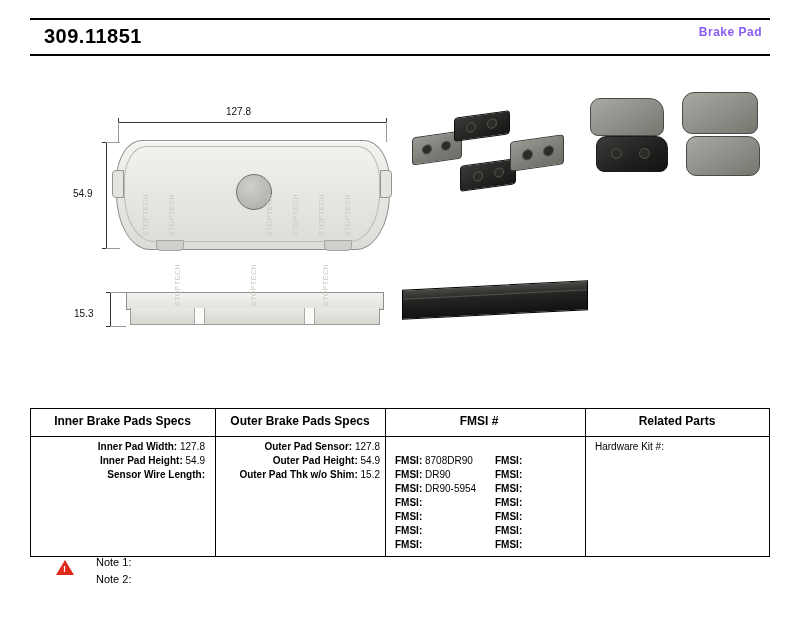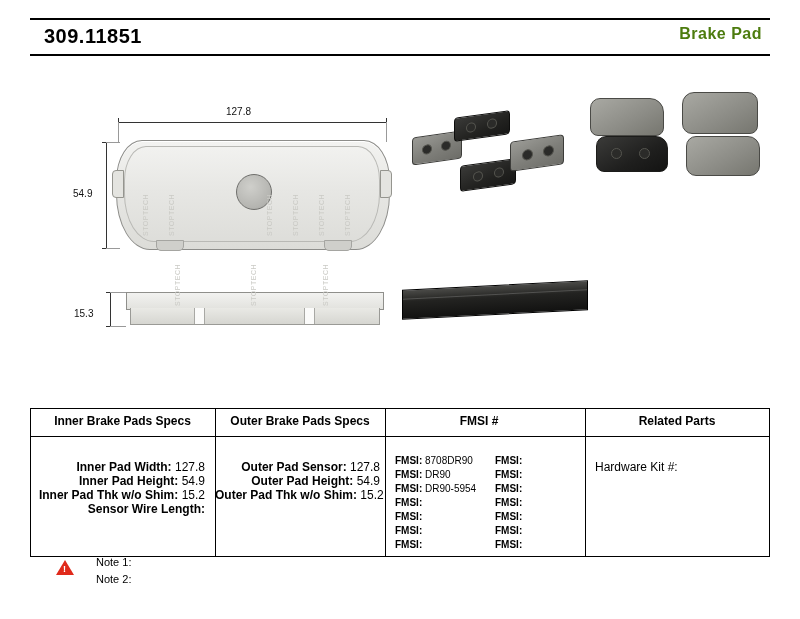--- a/index.html
+++ b/index.html
@@ -49,24 +49,24 @@
     top: 7px;
     font-size: 20px;
     font-weight: bold;
     letter-spacing: 0.5px;
     color: #000;
   }
   .doc-title {
     position: absolute;
     right: 8px;
     top: 7px;
-    font-size: 16px;
+    font-size: 12px;
     font-weight: bold;
     letter-spacing: 0.5px;
-    color: #4d7c0f;
+    color: #8b5cf6;
   }
 
   
   .drawing {
     position: absolute;
     left: 30px;
     top: 70px;
     width: 740px;
     height: 300px;
   }
@@ -299,22 +299,22 @@
   .col-head {
     position: absolute;
     top: 6px;
     font-size: 12px;
     font-weight: bold;
     text-align: center;
     color: #000;
   }
   .col-body {
     position: absolute;
-    top: 52px;
-    font-size: 12px;
+    top: 32px;
+    font-size: 10px;
     color: #000;
   }
   .spec-row {
     line-height: 14px;
     white-space: nowrap;
   }
   .spec-label { font-weight: bold; }
   .right-align { text-align: right; }
   .fmsi-grid {
     position: absolute;
@@ -485,24 +485,20 @@
     <div class="col-body right-align" style="left:0px; width:175px;">
       <div class="spec-row">
         <span class="spec-label">Inner Pad Width:</span>
         <span>127.8</span>
       </div>
       <div class="spec-row">
         <span class="spec-label">Inner Pad Height:</span>
         <span>54.9</span>
       </div>
       <div class="spec-row">
-        <span class="spec-label">Inner Pad Thk w/o Shim:</span>
-        <span>15.2</span>
-      </div>
-      <div class="spec-row">
         <span class="spec-label">Sensor Wire Length:</span>
         <span></span>
       </div>
     </div>
 
     <div class="col-body right-align" style="left:185px; width:165px;">
       <div class="spec-row">
         <span class="spec-label">Outer Pad Sensor:</span>
         <span>127.8</span>
       </div>

